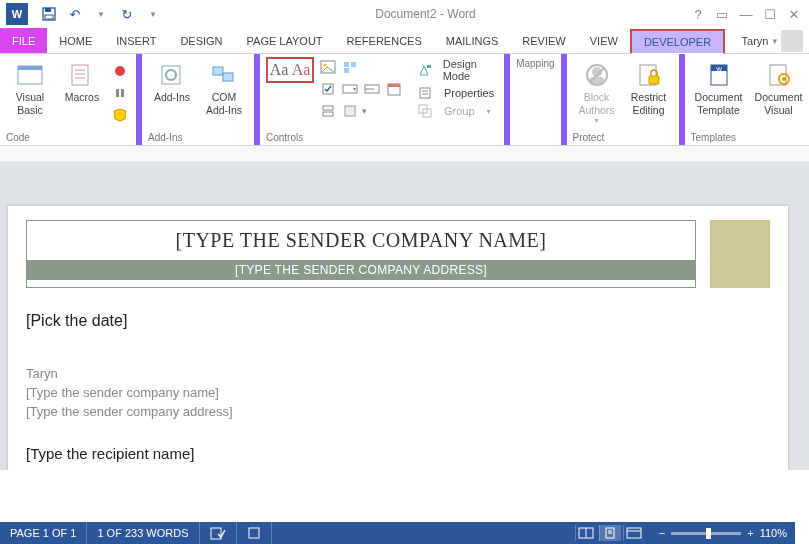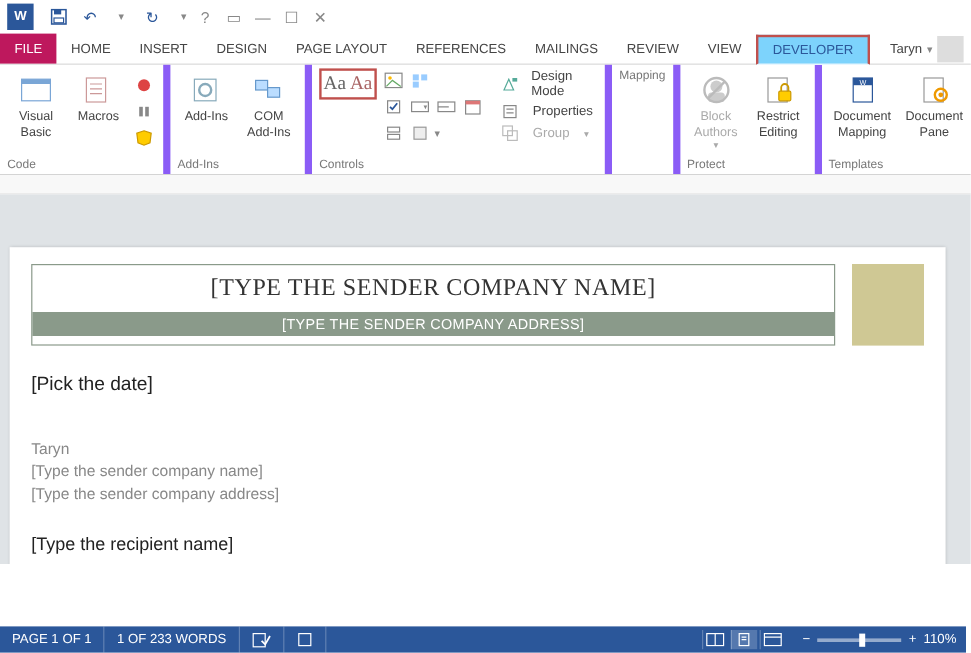--- a/index.html
+++ b/index.html
@@ -10,22 +10,22 @@
 .titlebar .word-icon { width: 22px; height: 22px; background: #2b579a; color: #fff; display: inline-flex; align-items: center; justify-content: center; font-weight: bold; font-size: 11px; margin: 0 4px; }
 .qat { display: flex; align-items: center; gap: 8px; padding-left: 2px; }
 .qat .qat-btn { width: 18px; height: 18px; display: inline-flex; align-items: center; justify-content: center; color: #2b579a; font-size: 13px; }
 .title-spacer { flex: 1; text-align: center; color: #888; font-size: 12px; }
 .win-controls { display: flex; gap: 6px; padding-right: 6px; }
 .win-controls span { width: 18px; height: 18px; display: inline-flex; align-items: center; justify-content: center; color: #888; font-size: 13px; }
 
 
 .tabs { height: 26px; background: #fff; display: flex; align-items: stretch; border-bottom: 1px solid #d4d4d4; }
 .tab { padding: 0 12px; font-size: 11px; color: #444; display: flex; align-items: center; text-transform: uppercase; cursor: pointer; }
-.tab.file { background: #be185d; color: #fff; font-weight: normal; }
-.tab.active { border: 2px solid #c0504d; border-bottom: 1px solid #fff; color: #2b579a; position: relative; top: 1px; background: #7dd3fc; }
+.tab.file { background: #d946ef; color: #fff; font-weight: normal; }
+.tab.active { border: 2px solid #c0504d; border-bottom: 1px solid #fff; color: #2b579a; position: relative; top: 1px; background: #c4b5fd; }
 .user-area { margin-left: auto; display: flex; align-items: center; padding-right: 6px; gap: 4px; font-size: 11px; color: #444; }
 .avatar { width: 22px; height: 22px; background: #ddd; display: inline-block; }
 
 
 .ribbon { height: 92px; background: #fff; border-bottom: 1px solid #d4d4d4; display: flex; }
 .group { border-right: 6px solid #8b5cf6; display: flex; flex-direction: column; justify-content: space-between; padding: 3px 6px 1px 6px; }
 .group-label { font-size: 10px; color: #777; text-align: left; padding: 1px 0; }
 .group-body { flex: 1; display: flex; align-items: flex-start; gap: 4px; }
 .big-btn { display: flex; flex-direction: column; align-items: center; justify-content: flex-end; width: 48px; padding-top: 4px; text-align: center; font-size: 10.5px; color: #444; line-height: 1.2; }
 .big-btn.disabled { color: #aaa; }
@@ -48,21 +48,21 @@
 .letterhead-left { flex: 1; border: 1px solid #8a9a8a; }
 .company-name { text-align: center; padding: 8px 4px; font-size: 20px; letter-spacing: 0.5px; color: #333; font-family: Georgia, serif; }
 .company-addr { background: #8a9a8a; color: #fff; text-align: center; font-size: 12px; padding: 3px 0; letter-spacing: 0.3px; font-family: "Segoe UI", sans-serif; }
 .letterhead-right { width: 60px; height: 68px; background: #cfc894; }
 .field { margin-top: 24px; font-size: 16px; color: #222; font-family: "Segoe UI", sans-serif; }
 .field.small { font-size: 13px; color: #888; margin-top: 4px; font-family: "Segoe UI", sans-serif; }
 .field.small.first { margin-top: 36px; }
 .field.recipient { margin-top: 26px; font-size: 15px; color: #222; }
 
 
-.statusbar { position: absolute; left: 0; right: 4px; bottom: 0; height: 22px; background: #2b579a; color: #fff; display: flex; align-items: center; font-size: 11px; }
+.statusbar { position: absolute; left: 0; right: 14px; bottom: 0; height: 22px; background: #2b579a; color: #fff; display: flex; align-items: center; font-size: 11px; }
 .statusbar .seg { padding: 0 10px; border-right: 1px solid rgba(255,255,255,0.25); height: 100%; display: flex; align-items: center; }
 .statusbar .spacer { flex: 1; }
 .view-icons { display: flex; gap: 2px; align-items: center; padding: 0 6px; }
 .view-icons span { width: 22px; height: 16px; display: inline-flex; align-items: center; justify-content: center; font-size: 12px; border-left: 1px solid rgba(255,255,255,0.25); }
 .zoom { display: flex; align-items: center; gap: 6px; padding: 0 8px; }
 .slider { width: 70px; height: 3px; background: rgba(255,255,255,0.5); position: relative; }
 .slider::after { content: ""; position: absolute; left: 50%; top: -4px; width: 5px; height: 11px; background: #fff; }
 
 svg { display: block; }
 </style>
@@ -77,20 +77,21 @@
           <rect x="1" y="1" width="12" height="12" fill="none" stroke="#2b579a" stroke-width="1.3"></rect>
           <rect x="3" y="1" width="6" height="4" fill="#2b579a"></rect>
           <rect x="3" y="8" width="8" height="4" fill="none" stroke="#2b579a"></rect>
         </svg>
     </span>
     <span class="qat-btn">↶</span>
     <span class="qat-btn" style="font-size:9px;color:#888">▾</span>
     <span class="qat-btn">↻</span>
     <span class="qat-btn" style="font-size:9px;color:#888">▾</span>
   </div>
+  <div class="title-spacer">Document2 - Word</div>
   <div class="win-controls">
     <span>?</span>
     <span style="font-size:13px">▭</span>
     <span>—</span>
     <span>☐</span>
     <span>✕</span>
   </div>
 </div>
 
 <div class="tabs">
@@ -311,31 +312,31 @@
   <div class="group">
     <div class="group-body">
       <div class="big-btn" style="width:56px">
         <div class="ico">
             <svg width="26" height="24">
               <rect x="5" y="2" width="16" height="20" fill="#fff" stroke="#2b579a"></rect>
               <rect x="5" y="2" width="16" height="6" fill="#2b579a"></rect>
               <text x="13" y="8" font-size="6" fill="#fff" text-anchor="middle">W</text>
             </svg>
           </div>
-        <span>Document Mapping</span>
+        <span>Document Template</span>
       </div>
       <div class="big-btn" style="width:56px">
         <div class="ico">
             <svg width="26" height="24">
               <rect x="4" y="2" width="16" height="20" fill="#fff" stroke="#999"></rect>
               <circle cx="18" cy="16" r="5" fill="none" stroke="#e90" stroke-width="2"></circle>
               <circle cx="18" cy="16" r="2" fill="#e90"></circle>
             </svg>
           </div>
-        <span>Document Pane</span>
+        <span>Document Visual</span>
       </div>
     </div>
     <div class="group-label">Templates</div>
   </div>
 </div>
 
 <div class="ruler-strip"></div>
 
 <div class="doc-wrap">
   <div class="page">

